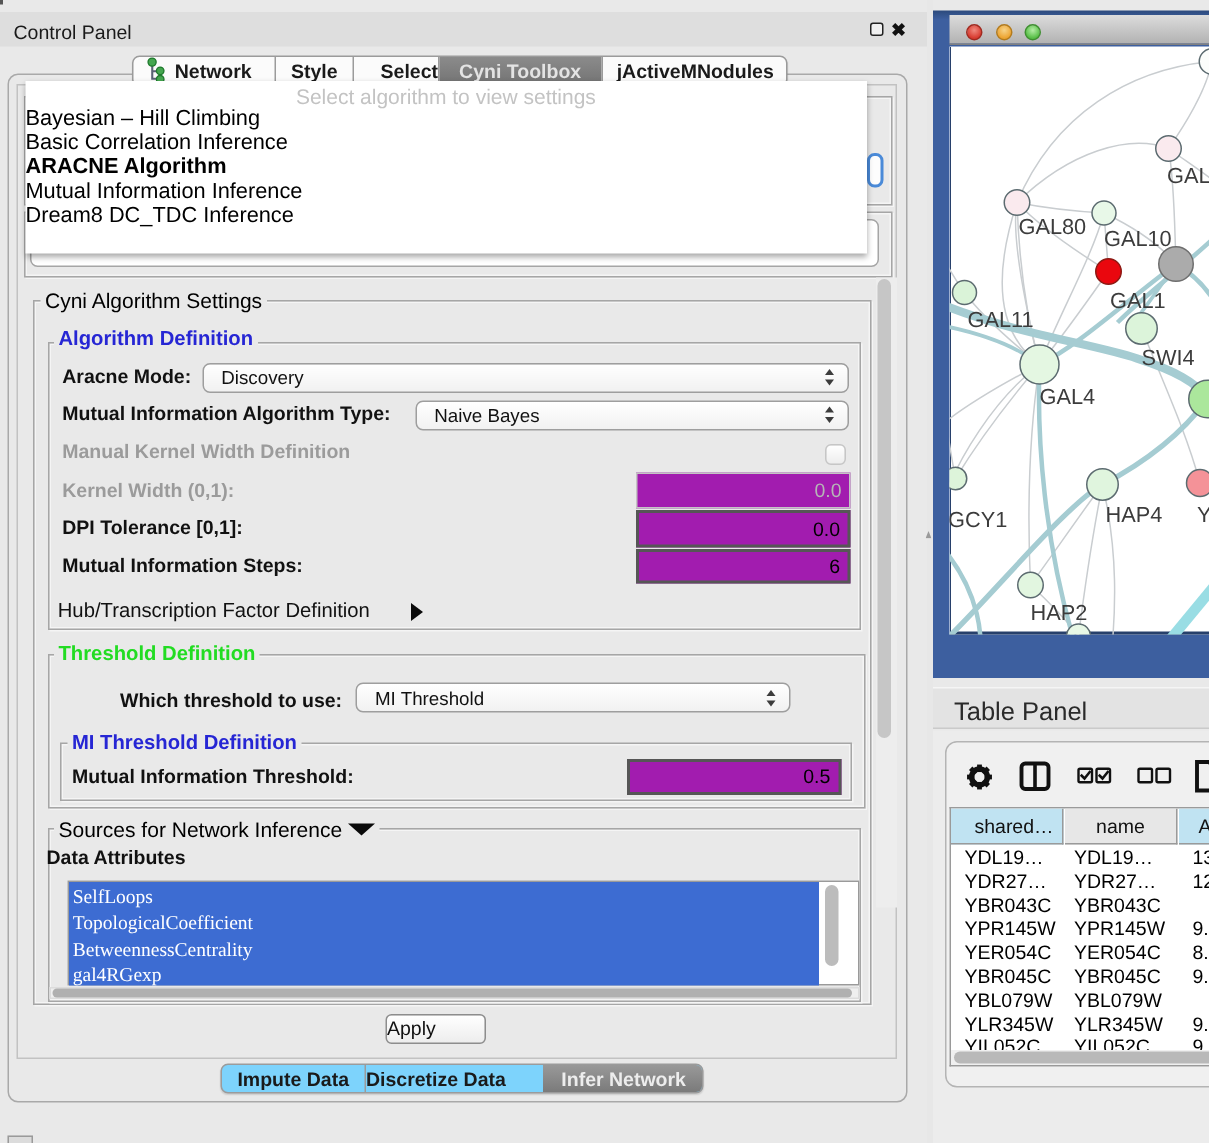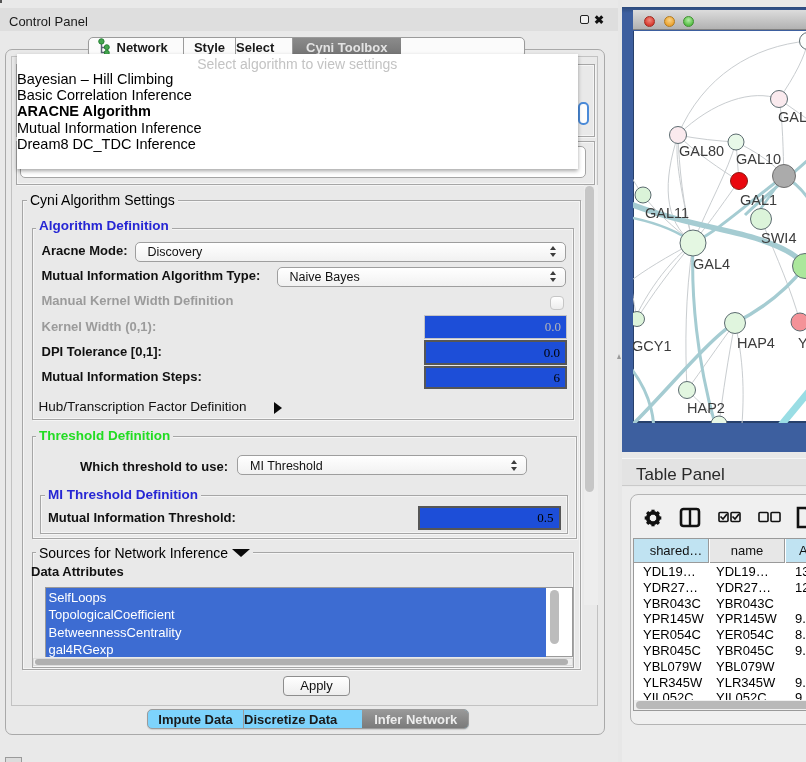--- a/index.html
+++ b/index.html
@@ -7,42 +7,43 @@
   body { font-family:"Liberation Sans", sans-serif; background:#e9e9e9; position:relative; }
   .abs { position:absolute; }
   .etch { border:1px solid #a6a6a6; box-shadow:inset 0 0 0 1px #f5f5f5, 1px 1px 0 #f5f5f5; }
   .gtitle { position:absolute; background:#e9e9e9; padding:0 3px; white-space:nowrap; }
   .lbl { position:absolute; font-size:13px; font-weight:bold; color:#111; white-space:nowrap; }
   .combo { position:absolute; background:linear-gradient(#ffffff,#f1f1f1); border:1px solid #9e9e9e; border-radius:5px; font-size:12.5px; color:#111; }
   .combo .ctext { position:absolute; left:12px; top:2.5px; white-space:nowrap; }
   .chev { position:absolute; right:8px; top:50%; width:7px; height:11px; margin-top:-5.5px; }
   .chev:before { content:""; position:absolute; left:0; top:0; border-left:3px solid transparent; border-right:3px solid transparent; border-bottom:4.2px solid #3c3c3c; }
   .chev:after { content:""; position:absolute; left:0; bottom:0; border-left:3px solid transparent; border-right:3px solid transparent; border-top:4.2px solid #3c3c3c; }
-  .tfield { position:absolute; background:#1d4ed8; font-size:13px; text-align:right;font-family:Liberation Serif, serif; }
+  .tfield { position:absolute; background:#a21caf; font-size:13px; text-align:right; }
 </style>
 </head>
 <body>
 
 <div class="abs" style="left:0; top:0; width:2px; height:3px; background:#555; z-index:9;"></div>
 <div class="abs" style="left:0; top:0; width:618px; height:762px; background:#e9e9e9;"></div>
 
 <div class="abs" style="left:0; top:8px; width:618px; height:23px; background:#dedede;"></div>
 <div class="abs" style="left:9px; top:14px; font-size:13px; color:#1a1a1a;">Control Panel</div>
 <div class="abs" style="left:580px; top:15px; width:9px; height:9px; border:1.6px solid #222; border-radius:2px; background:#f0f0f0;"></div>
 <div class="abs" style="left:594px; top:14.5px; font-size:12px; font-weight:bold; color:#111; line-height:10px;">✖</div>
 
 <div class="abs" style="left:5px; top:49px; width:600px; height:686px; border:1px solid #a9a9a9; border-radius:7px; background:#e9e9e9;"></div>
 
 <div class="abs" style="left:10.5px; top:56px; width:587.5px; height:650px; border:1px solid #c2c2c2;"></div>
 
 <div class="abs" style="left:87.5px; top:37px; width:437px; height:21px; background:#fbfbfb; border:1px solid #9b9b9b; border-radius:5px; overflow:hidden; box-shadow:0 1px 1px rgba(0,0,0,0.12);">
   <div class="abs" style="left:0; top:0; width:95.5px; height:21px; border-right:1px solid #9b9b9b; font-size:13px; font-weight:bold; color:#1a1a1a; line-height:20px; padding-left:28px;">Network</div>
   <div class="abs" style="left:95.5px; top:0; width:52px; height:21px; border-right:1px solid #9b9b9b; font-size:13px; font-weight:bold; color:#1a1a1a; text-align:center; line-height:20px;">Style</div>
-  <div class="abs" style="left:147.5px; top:0; width:57px; height:21px; border-right:1px solid #9b9b9b; font-size:13px; font-weight:bold; color:#1a1a1a; text-align:left; line-height:20px;">Select</div>
+  <div class="abs" style="left:147.5px; top:0; width:57px; height:21px; border-right:1px solid #9b9b9b; font-size:13px; font-weight:bold; color:#1a1a1a; text-align:right; line-height:20px;">Select</div>
   <div class="abs" style="left:204.5px; top:0; width:107.5px; height:21px; font-size:13px; font-weight:bold; color:#e3e3e3; background:linear-gradient(#8b8b8b,#707070); text-align:center; line-height:20px;">Cyni Toolbox</div>
+  <div class="abs" style="left:312px; top:0; width:125px; height:21px; border-left:1px solid #9b9b9b; font-size:13px; font-weight:bold; color:#1a1a1a; text-align:center; line-height:20px;">jActiveMNodules</div>
 </div>
 
 <svg class="abs" style="left:98px; top:38px;" width="13" height="16" viewBox="0 0 13 16">
   <path d="M3.5 4 L3.5 14.5 L9 14.5 M3.5 9.5 L8 9.5" stroke="#5a6275" stroke-width="1.4" fill="none"></path>
   <circle cx="3.4" cy="3.4" r="2.7" fill="#44a64f" stroke="#1f7a2e" stroke-width="0.9"></circle>
   <circle cx="8.8" cy="9.2" r="2.5" fill="#44a64f" stroke="#1f7a2e" stroke-width="0.9"></circle>
   <circle cx="8.8" cy="14.8" r="2.5" fill="#44a64f" stroke="#1f7a2e" stroke-width="0.9"></circle>
 </svg>
 
 <div class="abs etch" style="left:16px; top:64px; width:579px; height:73px;"></div>
@@ -100,33 +101,33 @@
 <div class="abs etch" style="left:40px; top:494.7px; width:528px; height:39.5px;"></div>
 <div class="gtitle" style="left:45px; top:487.4px; font-size:13.5px; color:#2626d4; font-weight:bold;">MI Threshold Definition</div>
 <div class="lbl" style="left:48px; top:510.4px;">Mutual Information Threshold:</div>
 <div class="tfield" style="left:418px; top:506px; width:142.5px; height:24px; border:2px solid #565656; color:#000; line-height:20px; padding-right:5px;">0.5</div>
 
 <div class="abs etch" style="left:31.5px; top:552px; width:542.5px; height:116px;"></div>
 <div class="gtitle" style="left:36px; top:544.6px; font-size:14px; color:#000;">Sources for Network Inference&nbsp;<span style="display:inline-block; width:0; height:0; border-left:9.5px solid transparent; border-right:9.5px solid transparent; border-top:8.5px solid #0a0a0a; margin-bottom:1px;"></span></div>
 <div class="lbl" style="left:31px; top:564px;">Data Attributes</div>
 
 <div class="abs" style="left:44.5px; top:586.5px; width:528.5px; height:70px; background:#fff; border:1px solid #9a9a9a;">
-  <div style="position:absolute; left:0; top:0.5px; width:500.5px; height:69px; background:#3d6cd2; color:#fff; font-size:13px; padding-top:2px;">
+  <div style="position:absolute; left:0; top:0.5px; width:500.5px; height:69px; background:#3d6cd2; color:#fff; font-size:13px; padding-top:2px;font-family:Liberation Serif, serif;">
     <div style="height:17.3px; line-height:16.5px; padding-left:3px;">SelfLoops</div>
     <div style="height:17.3px; line-height:16.5px; padding-left:3px;">TopologicalCoefficient</div>
     <div style="height:17.3px; line-height:16.5px; padding-left:3px;">BetweennessCentrality</div>
     <div style="height:17.3px; line-height:16.5px; padding-left:3px;">gal4RGexp</div>
   </div>
   <div style="position:absolute; left:504.5px; top:2px; width:8.5px; height:54px; background:#bcbcbc; border-radius:5px;"></div>
 </div>
 
 <div class="abs" style="left:33px; top:657.5px; width:540px; height:8px; background:#efefef; border:1px solid #dcdcdc;"></div>
 <div class="abs" style="left:35px; top:658.5px; width:533px; height:6.5px; background:#b0b0b0; border-radius:3.5px;"></div>
 
-<div class="abs" style="left:283px; top:676px; width:67px; height:20px; background:linear-gradient(#ffffff,#ededed); border:1px solid #8d8d8d; border-radius:4px; font-size:13px; color:#111; text-align:center; line-height:18px;">Apply</div>
+<div class="abs" style="left:257px; top:676px; width:67px; height:20px; background:linear-gradient(#ffffff,#ededed); border:1px solid #8d8d8d; border-radius:4px; font-size:13px; color:#111; text-align:left; line-height:18px;">Apply</div>
 
 <div class="abs" style="left:147px; top:708.5px; width:321.5px; height:20.5px; background:#7dd3fc; border:1px solid #9b9b9b; border-radius:5px; overflow:hidden; box-shadow:0 1px 1px rgba(0,0,0,0.12);">
   <div class="abs" style="left:0; top:0; width:96px; height:20.5px; border-right:1px solid #9b9b9b; font-size:13px; font-weight:bold; color:#1a1a1a; text-align:center; line-height:19px;">Impute Data</div>
   <div class="abs" style="left:96px; top:0; width:118px; height:20.5px; font-size:13px; font-weight:bold; color:#1a1a1a; text-align:left; line-height:19px;">Discretize Data</div>
   <div class="abs" style="left:214px; top:0; width:107.5px; height:20.5px; font-size:13px; font-weight:bold; color:#ededed; background:linear-gradient(#999999,#777777); text-align:center; line-height:19px;">Infer Network</div>
 </div>
 
 <div class="abs" style="left:5px; top:757px; width:17px; height:10px; background:#dcdcdc; border:1px solid #9a9a9a;"></div>
 
 <div class="abs" style="left:618px; top:0; width:4px; height:762px; background:#e7e7e7;"></div>

